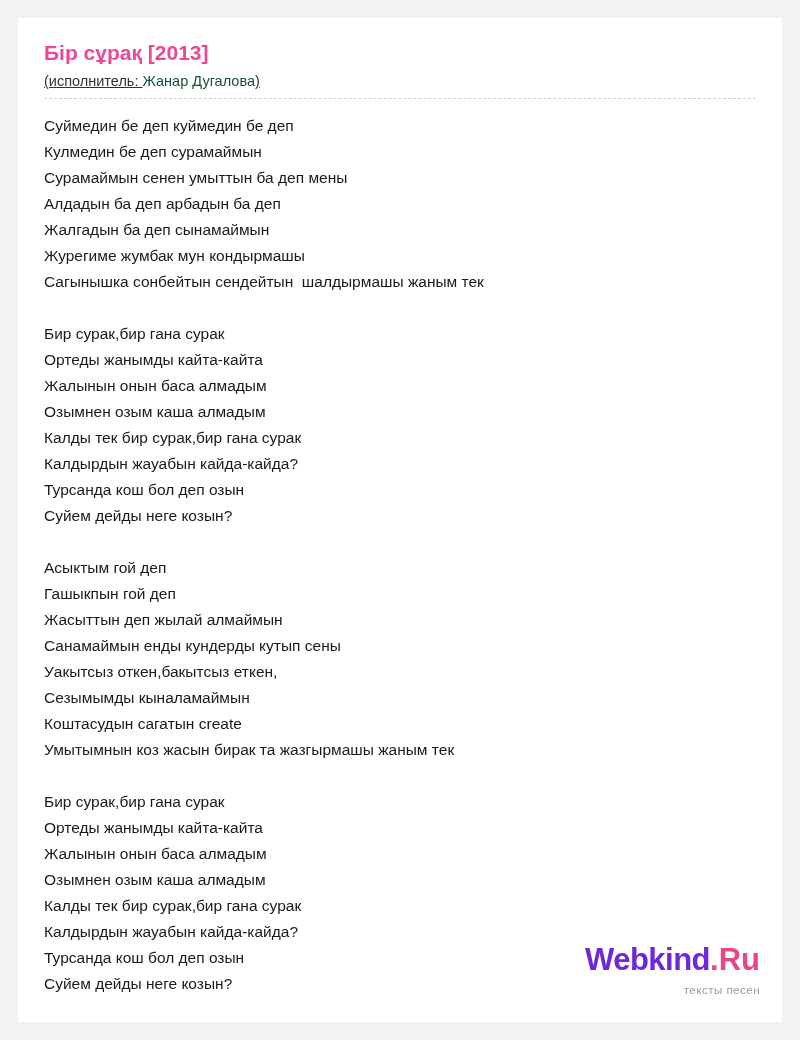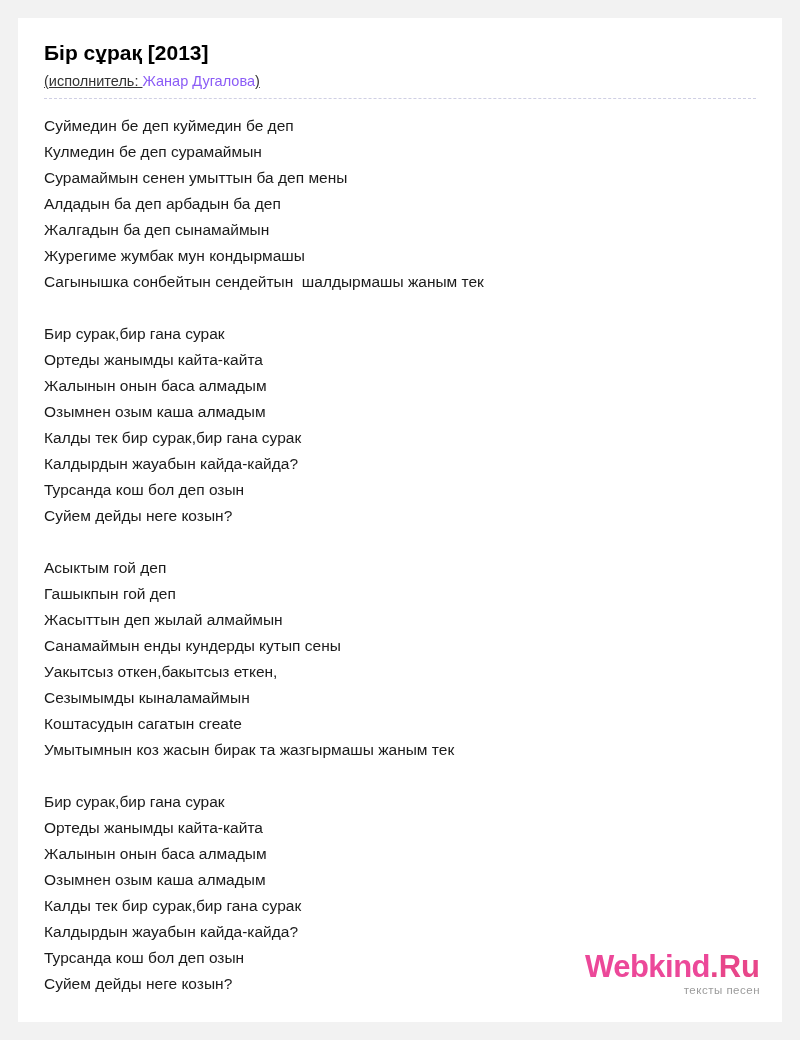--- a/index.html
+++ b/index.html
@@ -25,40 +25,40 @@
     border-bottom: 18px solid #f2f2f2;
   }
   .inner {
     position: absolute;
     left: 0; top: 0; right: 0; bottom: 0;
     background: #ffffff;
     padding: 22px 26px 0 26px;
     box-sizing: border-box;
   }
   .song-title {
-    color: #000000;
+    color: #ec4899;
     font-size: 21px;
     font-weight: bold;
     letter-spacing: 0px;
     margin: 0 0 8px 0;
     line-height: 1.2;
   }
   .performer-line {
     font-size: 14.5px;
     color: #333333;
     padding-bottom: 9px;
     border-bottom: 1px dashed #cfcfe4;
     margin-bottom: 14px;
   }
   .performer-line .paren {
     color: #333333;
     text-decoration: underline;
   }
   .performer-link {
-    color: #8b5cf6;
+    color: #14532d;
     text-decoration: none;
     cursor: pointer;
   }
   .lyrics {
     font-size: 15.5px;
     line-height: 26px;
     color: #1a1a1a;
     white-space: pre-wrap;
     word-wrap: break-word;
     margin: 0;
@@ -67,32 +67,32 @@
   .logo {
     position: absolute;
     right: 22px;
     bottom: 26px;
     text-align: right;
     line-height: 1;
   }
   .logo-main {
     font-size: 31px;
     font-weight: bold;
-    color: #ec4899;
+    color: #6d28d9;
     letter-spacing: -0.5px;
     display: inline-block;
   }
   .logo-suffix {
     font-size: 31px;
     font-weight: bold;
     color: #e8468a;
     display: inline-block;
   }
   .logo-sub {
-    margin-top: 3px;
+    margin-top: 10px;
     font-size: 11.5px;
     color: #9b9b9b;
     letter-spacing: 0.5px;
   }
 </style>
 </head>
 <body>
 
 <div class="page">
   <div class="inner">

